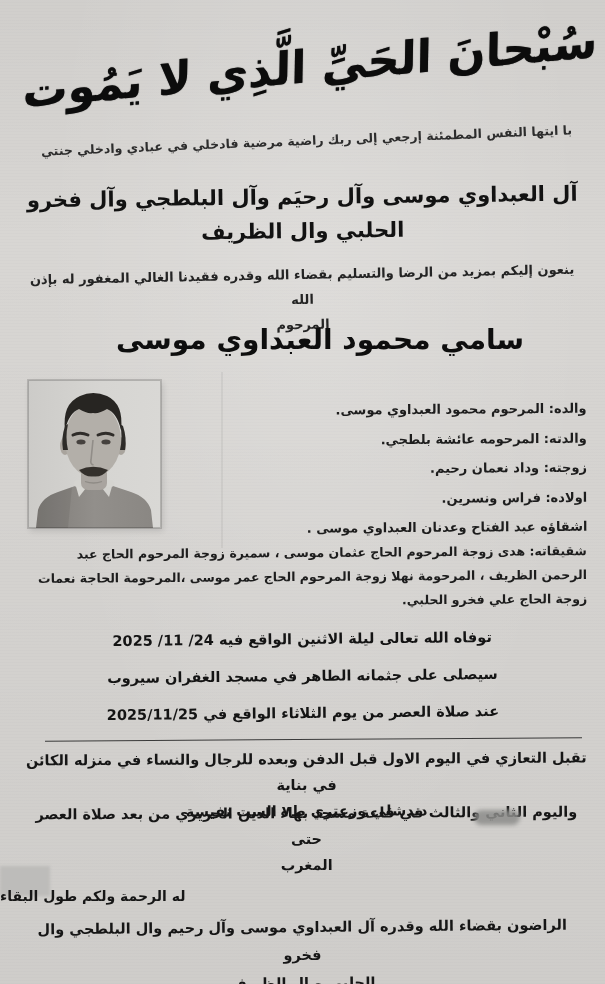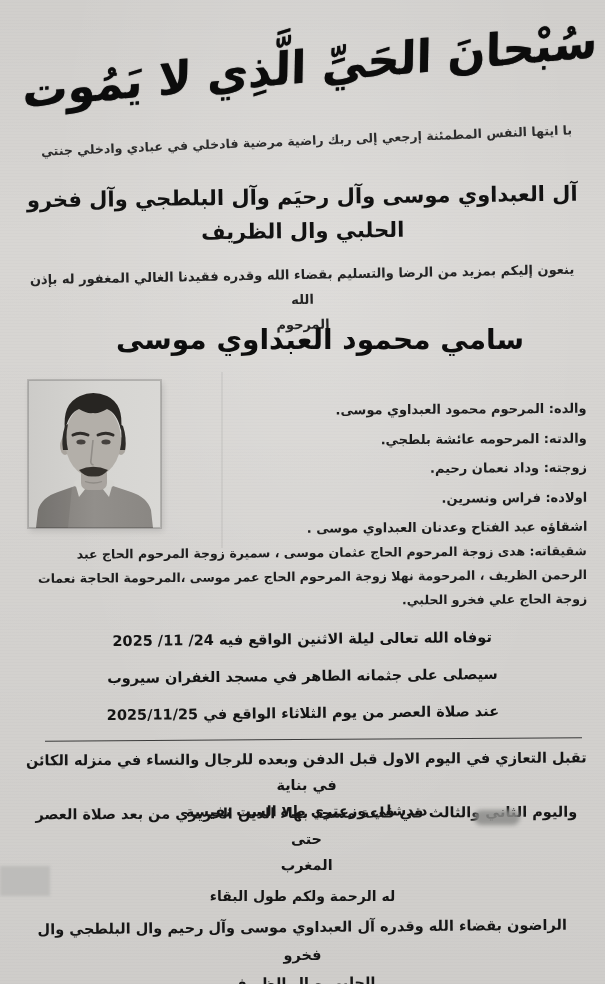--- a/index.html
+++ b/index.html
@@ -102,21 +102,21 @@
     background:#8d8d8b;border-radius:9px;
     filter:blur(2px);opacity:0.85;
   }
   .corner-box{
     top:866px;left:0;width:50px;height:30px;
     background:#bdbcba;filter:blur(1.5px);
   }
   .blessing{
     top:888px;left:0;right:0;
     font-size:14px;font-weight:bold;color:#161616;
-    text-align:center;
+    text-align:left;
   }
   .closing{
     top:913px;left:20px;right:20px;
     font-size:14.5px;font-weight:bold;line-height:28px;color:#161616;
     text-align:center;
     transform:rotate(-0.5deg);
   }
 </style>
 </head>
 <body>

